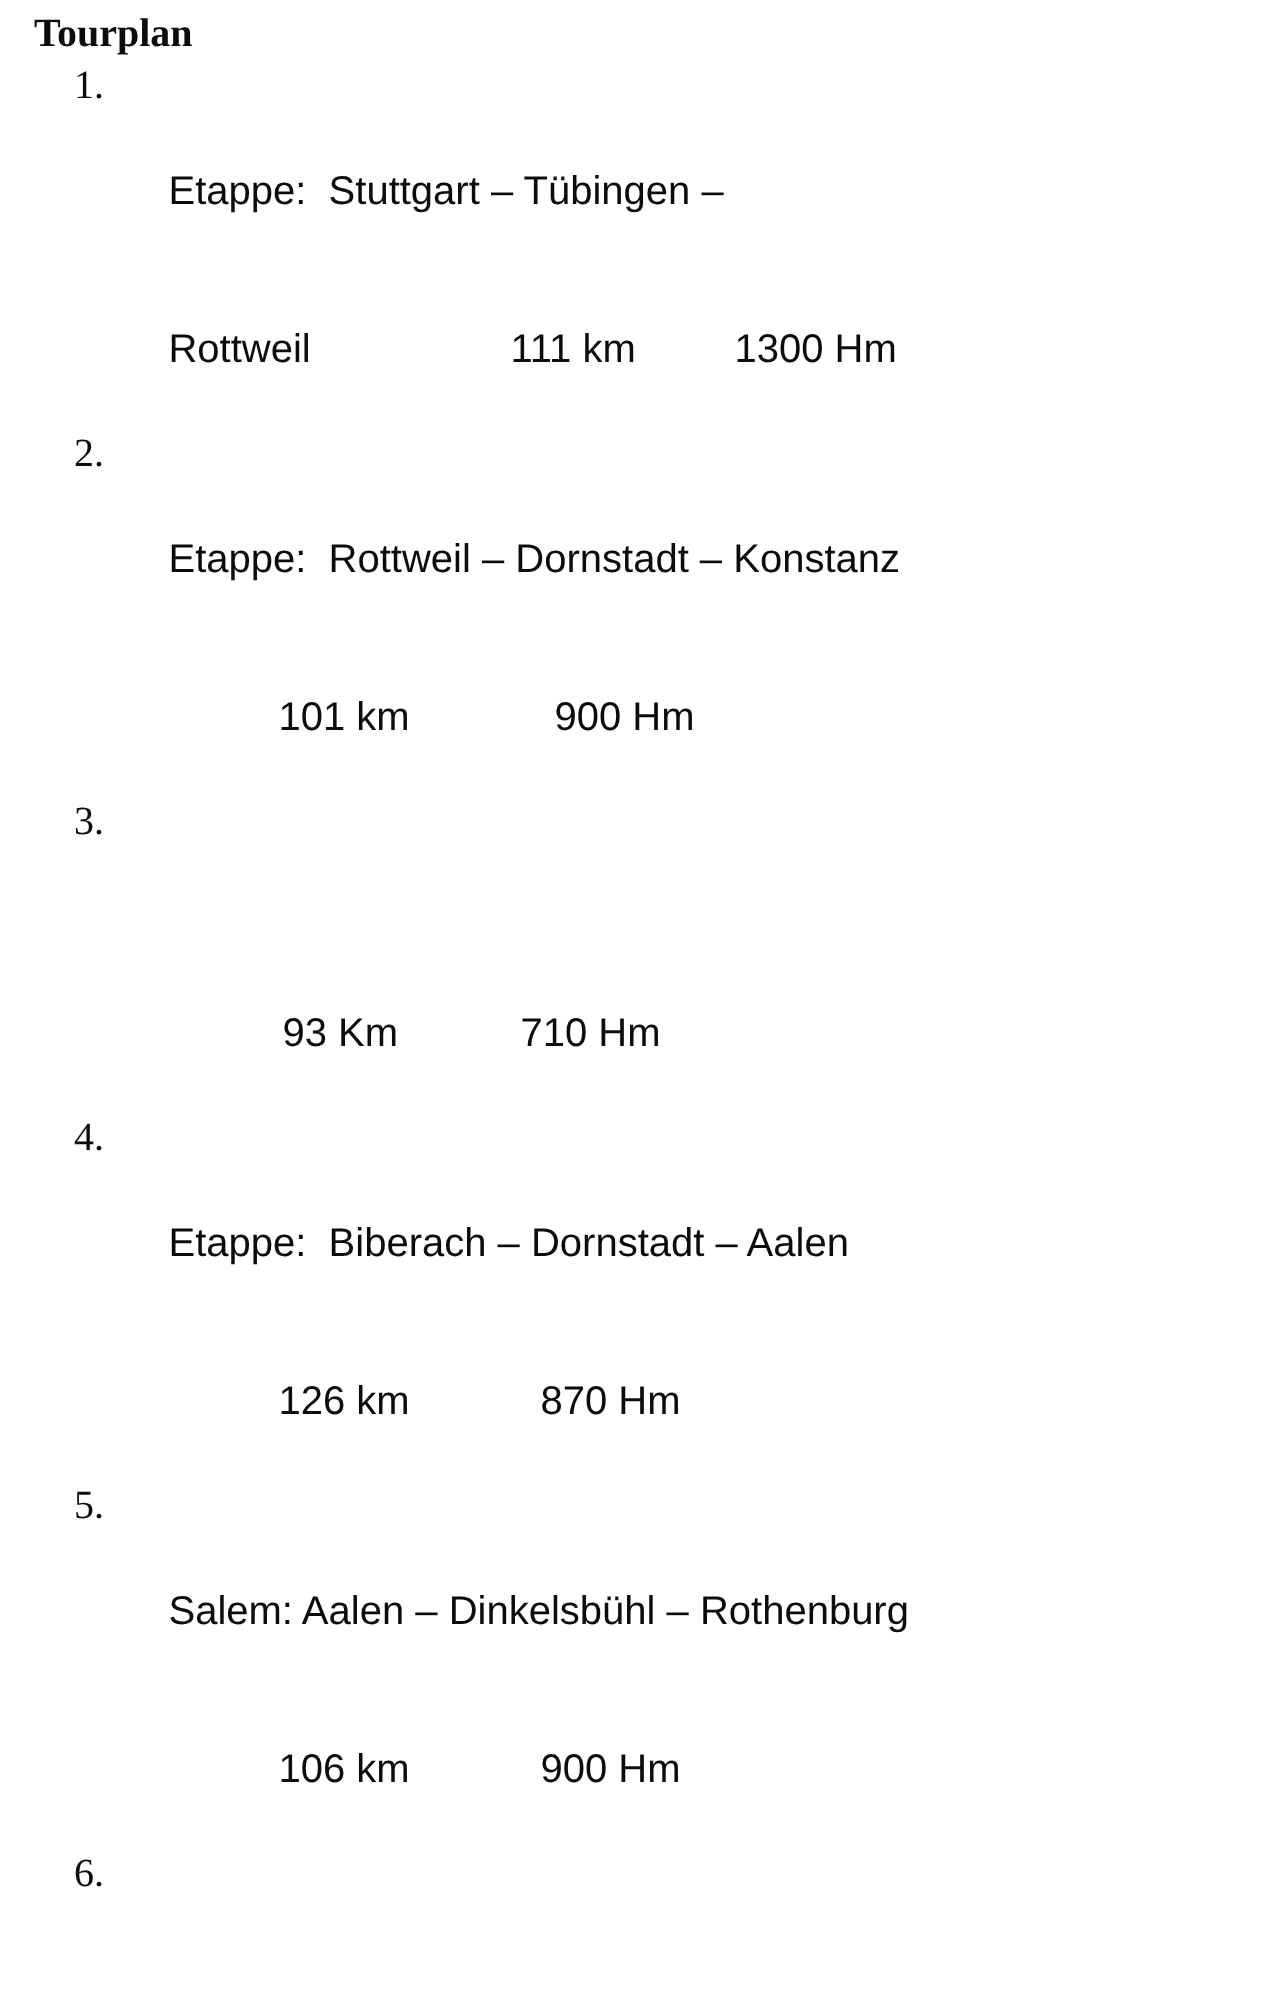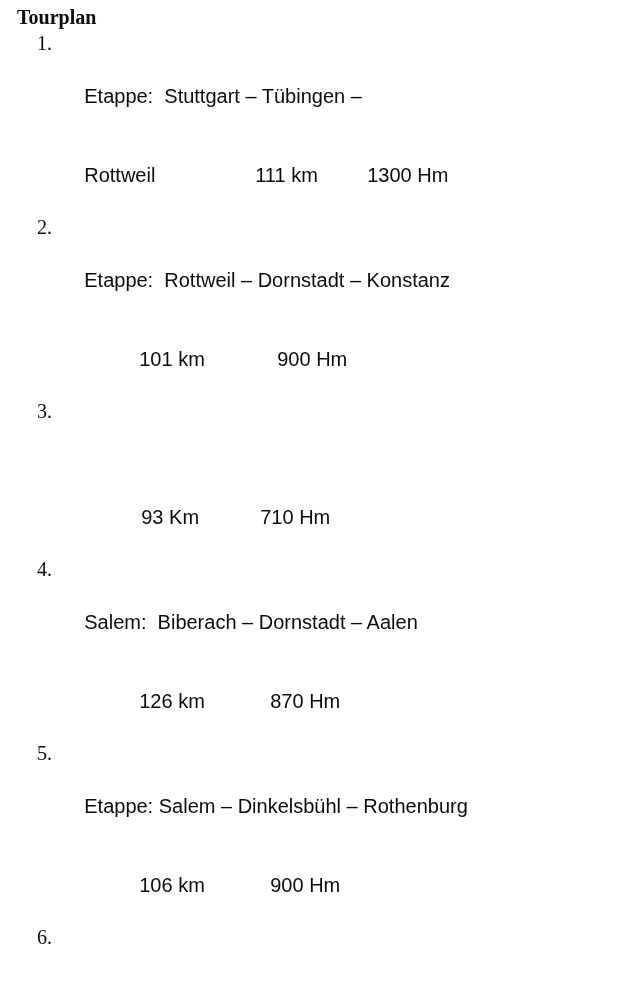--- a/index.html
+++ b/index.html
@@ -67,29 +67,29 @@
 
   <div class="line sans stage-l1">
     <span class="stage-num">3.</span>
   </div>
   <div class="line sans pl119">
     <span class="ib w119">93 Km</span><span>710 Hm</span>
   </div>
 
   <div class="line sans stage-l1">
     <span class="stage-num">4.</span>
-    <span>Salem:  Biberach – Dornstadt – Aalen</span>
+    <span>Etappe:  Biberach – Dornstadt – Aalen</span>
   </div>
   <div class="line sans pl147">
     <span class="ib w131">126 km</span><span>870 Hm</span>
   </div>
 
   <div class="line sans stage-l1">
     <span class="stage-num">5.</span>
-    <span>Etappe: Salem – Dinkelsbühl – Rothenburg</span>
+    <span>Salem: Aalen – Dinkelsbühl – Rothenburg</span>
   </div>
   <div class="line sans pl147">
     <span class="ib w131">106 km</span><span>900 Hm</span>
   </div>
 
   <div class="line sans stage-l1">
     <span class="stage-num">6.</span>
     
   </div>
 

